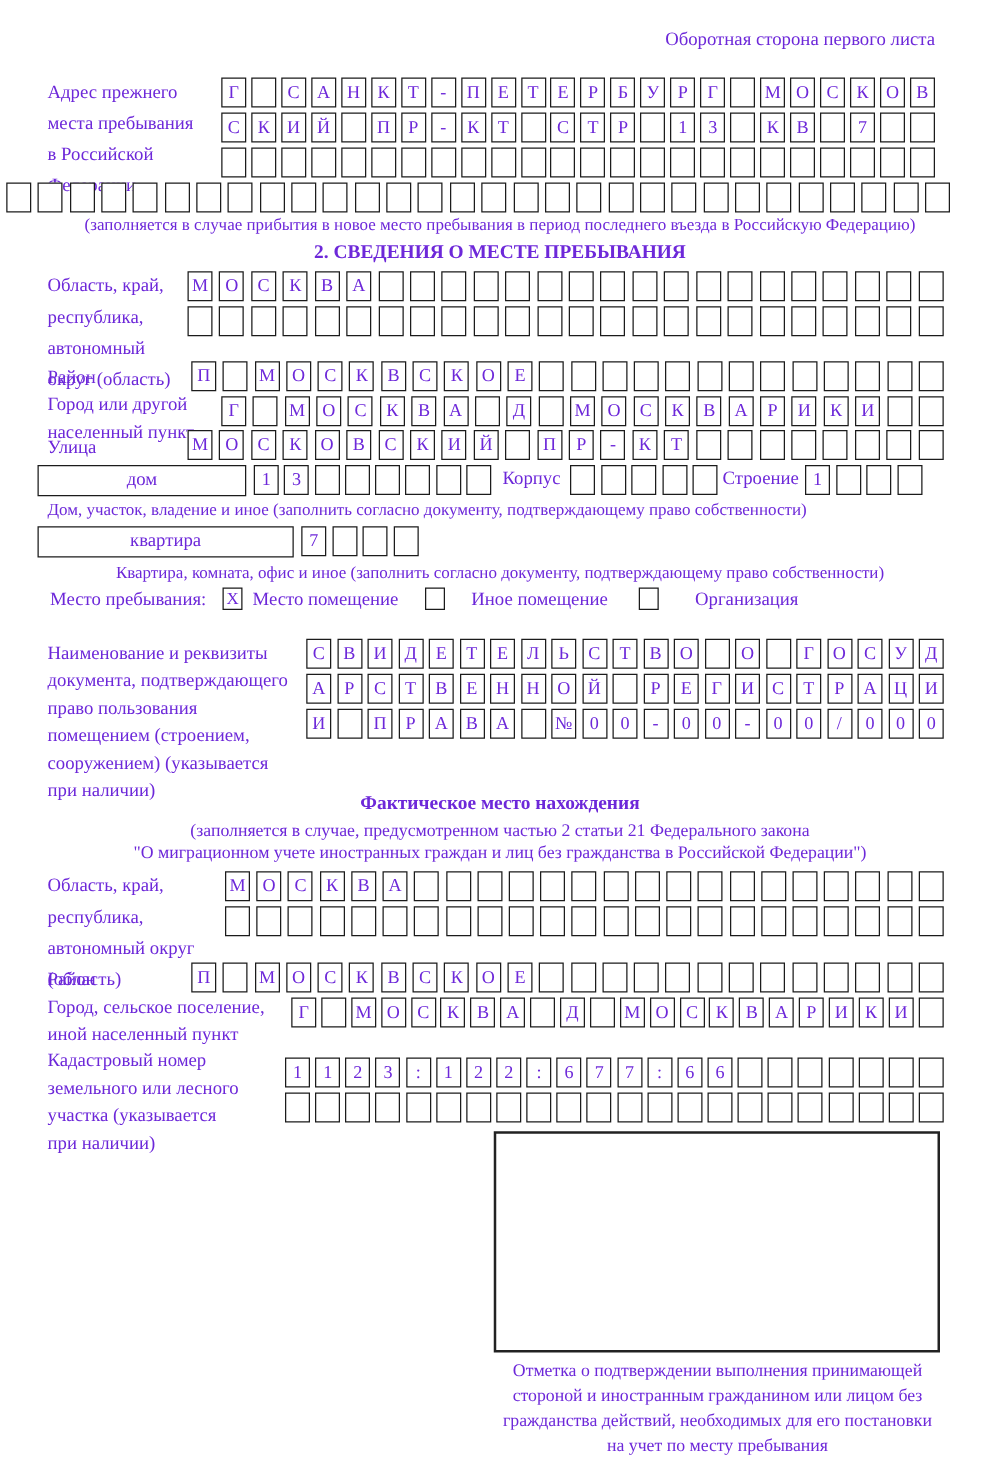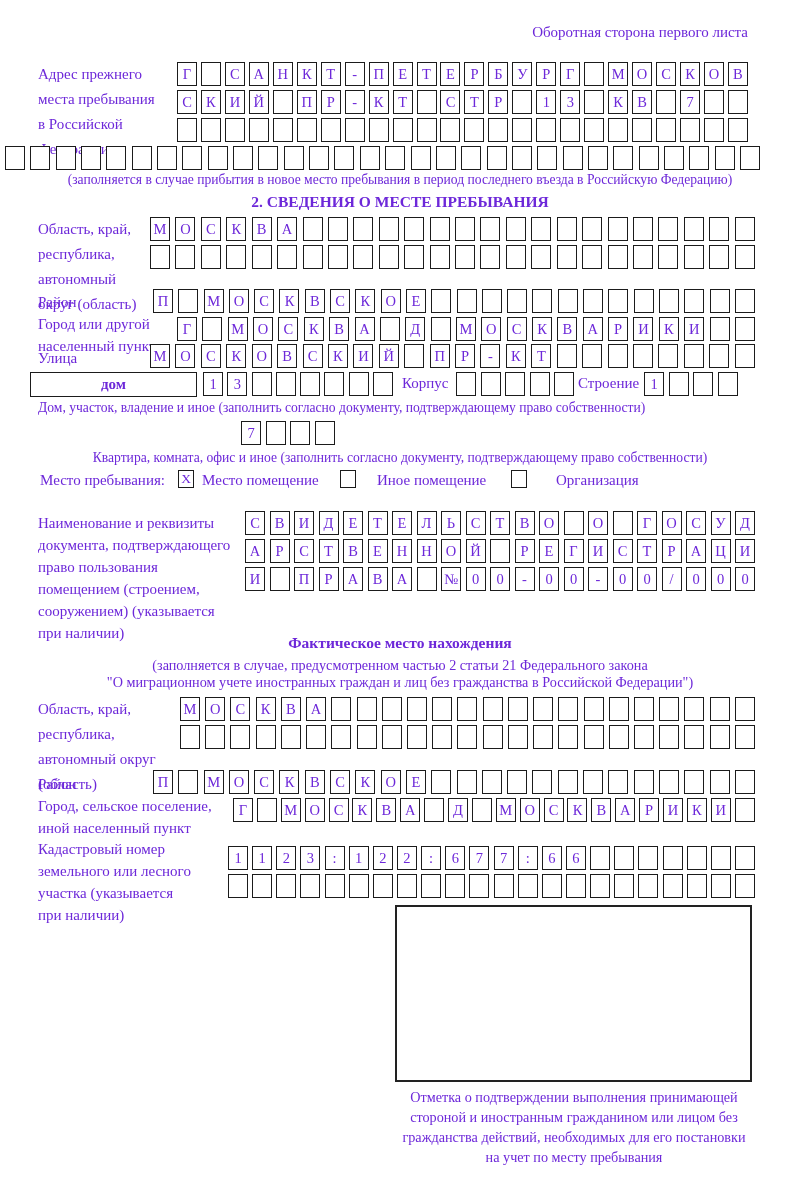--- a/index.html
+++ b/index.html
@@ -304,21 +304,21 @@
       <span class="cell"></span>
       <span class="cell"></span>
       <span class="cell"></span>
       <span class="cell"></span>
       <span class="cell"></span>
       <span class="cell"></span>
       <span class="cell"></span>
       <span class="cell"></span>
     </div>
 
-  <div class="abs widebox" style="left:30px; top:372px; width:167px;font-weight:bold;">дом</div>
+  <div class="abs widebox" style="left:30px; top:372px; width:167px;">дом</div>
   <div class="abs cellrow" style="left:203px; top:372px; width:190px;">
       <span class="cell">1</span>
       <span class="cell">3</span>
       <span class="cell"></span>
       <span class="cell"></span>
       <span class="cell"></span>
       <span class="cell"></span>
       <span class="cell"></span>
       <span class="cell"></span>
     </div>
@@ -332,20 +332,21 @@
     </div>
   <div class="abs inline-lbl" style="left:578px; top:375px;">Строение</div>
   <div class="abs cellrow" style="left:644px; top:372px; width:94px;">
       <span class="cell">1</span>
       <span class="cell"></span>
       <span class="cell"></span>
       <span class="cell"></span>
     </div>
   <div class="abs cap" style="left:38px; top:400px; width:724px; text-align:left;">Дом, участок, владение и иное (заполнить согласно документу, подтверждающему право собственности)</div>
 
+  <div class="abs widebox" style="left:30px; top:421px; width:205px;">квартира</div>
   <div class="abs cellrow" style="left:241px; top:421px; width:94px;">
       <span class="cell">7</span>
       <span class="cell"></span>
       <span class="cell"></span>
       <span class="cell"></span>
     </div>
   <div class="abs cap" style="left:38px; top:450px; width:724px; text-align:center;">Квартира, комната, офис и иное (заполнить согласно документу, подтверждающему право собственности)</div>
 
   <div class="abs inline-lbl" style="left:40px; top:472px;">Место пребывания:</div>
   <div class="abs cb" style="left:178px; top:470px;">X</div>

